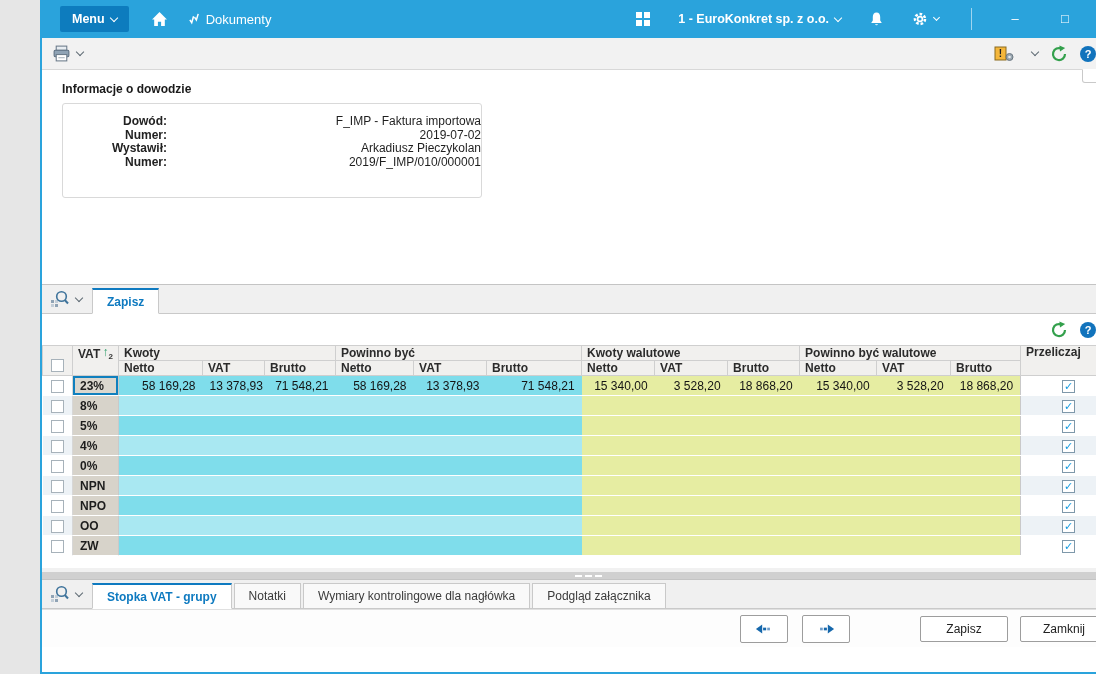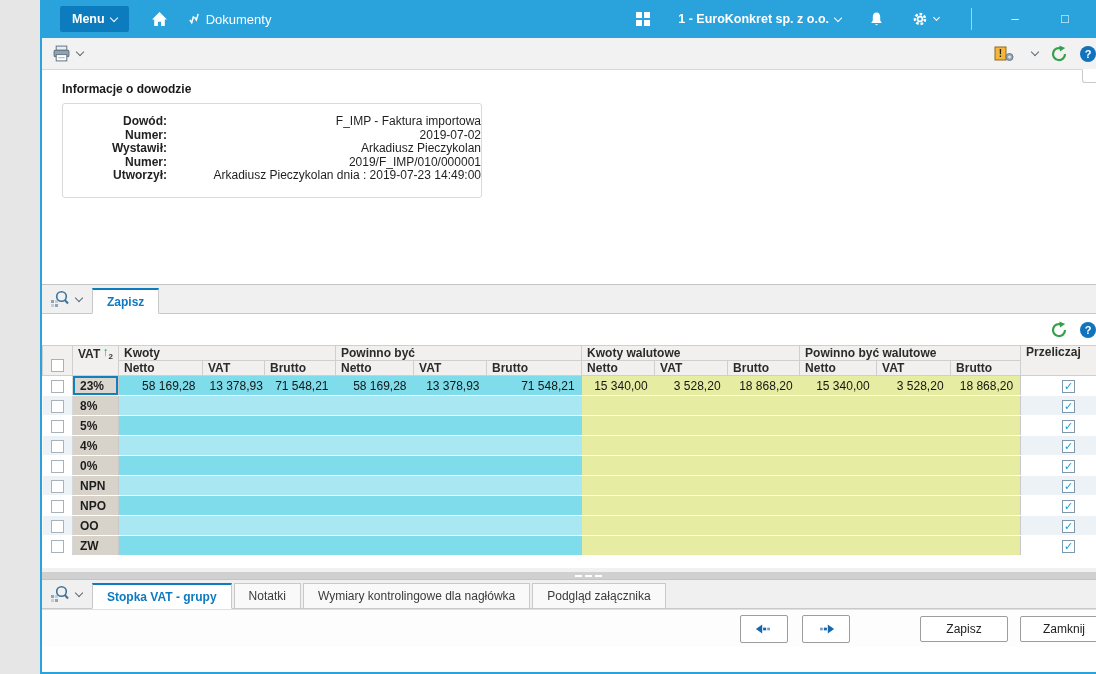--- a/index.html
+++ b/index.html
@@ -213,24 +213,20 @@
           <span class="info-label">Numer:</span>
           <span class="info-value">2019-07-02</span>
         </div>
       <div class="info-row">
           <span class="info-label">Wystawił:</span>
           <span class="info-value">Arkadiusz Pieczykolan</span>
         </div>
       <div class="info-row">
           <span class="info-label">Numer:</span>
           <span class="info-value">2019/F_IMP/010/000001</span>
-        </div>
-      <div class="info-row">
-          <span class="info-label">Utworzył:</span>
-          <span class="info-value">Arkadiusz Pieczykolan dnia : 2019-07-23 14:49:00</span>
         </div>
     </div>
   </div>
 
   <div class="tabstrip s-mid">
     <span class="strip-icons">
       <span class="ic">
         <svg width="20" height="18" viewBox="0 0 20 18">
           <rect x="1" y="10" width="3" height="3" fill="#8FA3B5"></rect>
             <rect x="5" y="10" width="3" height="3" fill="#C3CED8"></rect>

